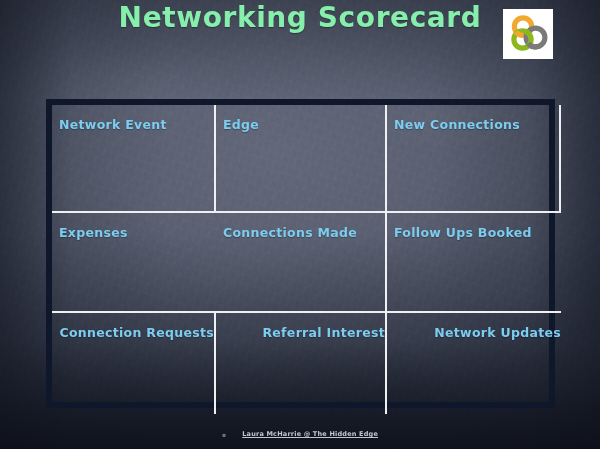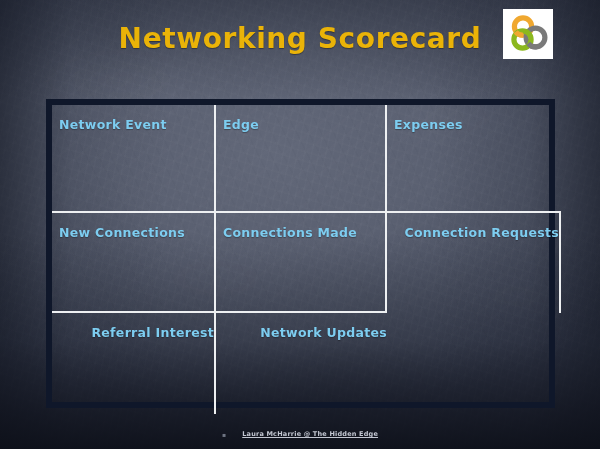--- a/index.html
+++ b/index.html
@@ -50,24 +50,24 @@
       radial-gradient(ellipse 22% 12% at 74% 26%, rgba(255,255,255,0.045), rgba(255,255,255,0) 70%),
       radial-gradient(ellipse 26% 14% at 36% 62%, rgba(255,255,255,0.035), rgba(255,255,255,0) 72%),
       radial-gradient(ellipse 18% 10% at 86% 66%, rgba(255,255,255,0.030), rgba(255,255,255,0) 72%),
       radial-gradient(ellipse 24% 11% at 58% 85%, rgba(0,0,0,0.10), rgba(0,0,0,0) 74%);
   }
 
   
   .title {
     position: absolute;
     left: 0;
-    top: 22px;
+    top: 1px;
     width: 600px;
     text-align: center;
-    color: #eab308;
+    color: #86efac;
     font-size: 28px;
     font-weight: 700;
     letter-spacing: 0.6px;
     font-family: "DejaVu Sans", sans-serif;
     text-shadow: 0 1px 1px rgba(0,0,0,.35);
   }
 
   
   .logo {
     position: absolute;
@@ -159,29 +159,32 @@
   </div>
 
   <div class="grid">
 
     <div class="cell">
       <div class="cell-label">Network Event</div>
     </div>
     <div class="cell">
       <div class="cell-label">Edge</div>
     </div>
+    <div class="cell">
+      <div class="cell-label">New Connections</div>
+    </div>
+
     <div class="cell last-col">
       <div class="cell-label">Expenses</div>
     </div>
-
-    <div class="cell">
-      <div class="cell-label">New Connections</div>
-    </div>
     <div class="cell">
       <div class="cell-label">Connections Made</div>
+    </div>
+    <div class="cell last-col">
+      <div class="cell-label">Follow Ups Booked</div>
     </div>
 
     <div class="cell last-row">
       <div class="cell-label">Connection Requests</div>
     </div>
     <div class="cell last-row">
       <div class="cell-label">Referral Interest</div>
     </div>
     <div class="cell last-col last-row">
       <div class="cell-label">Network Updates</div>

